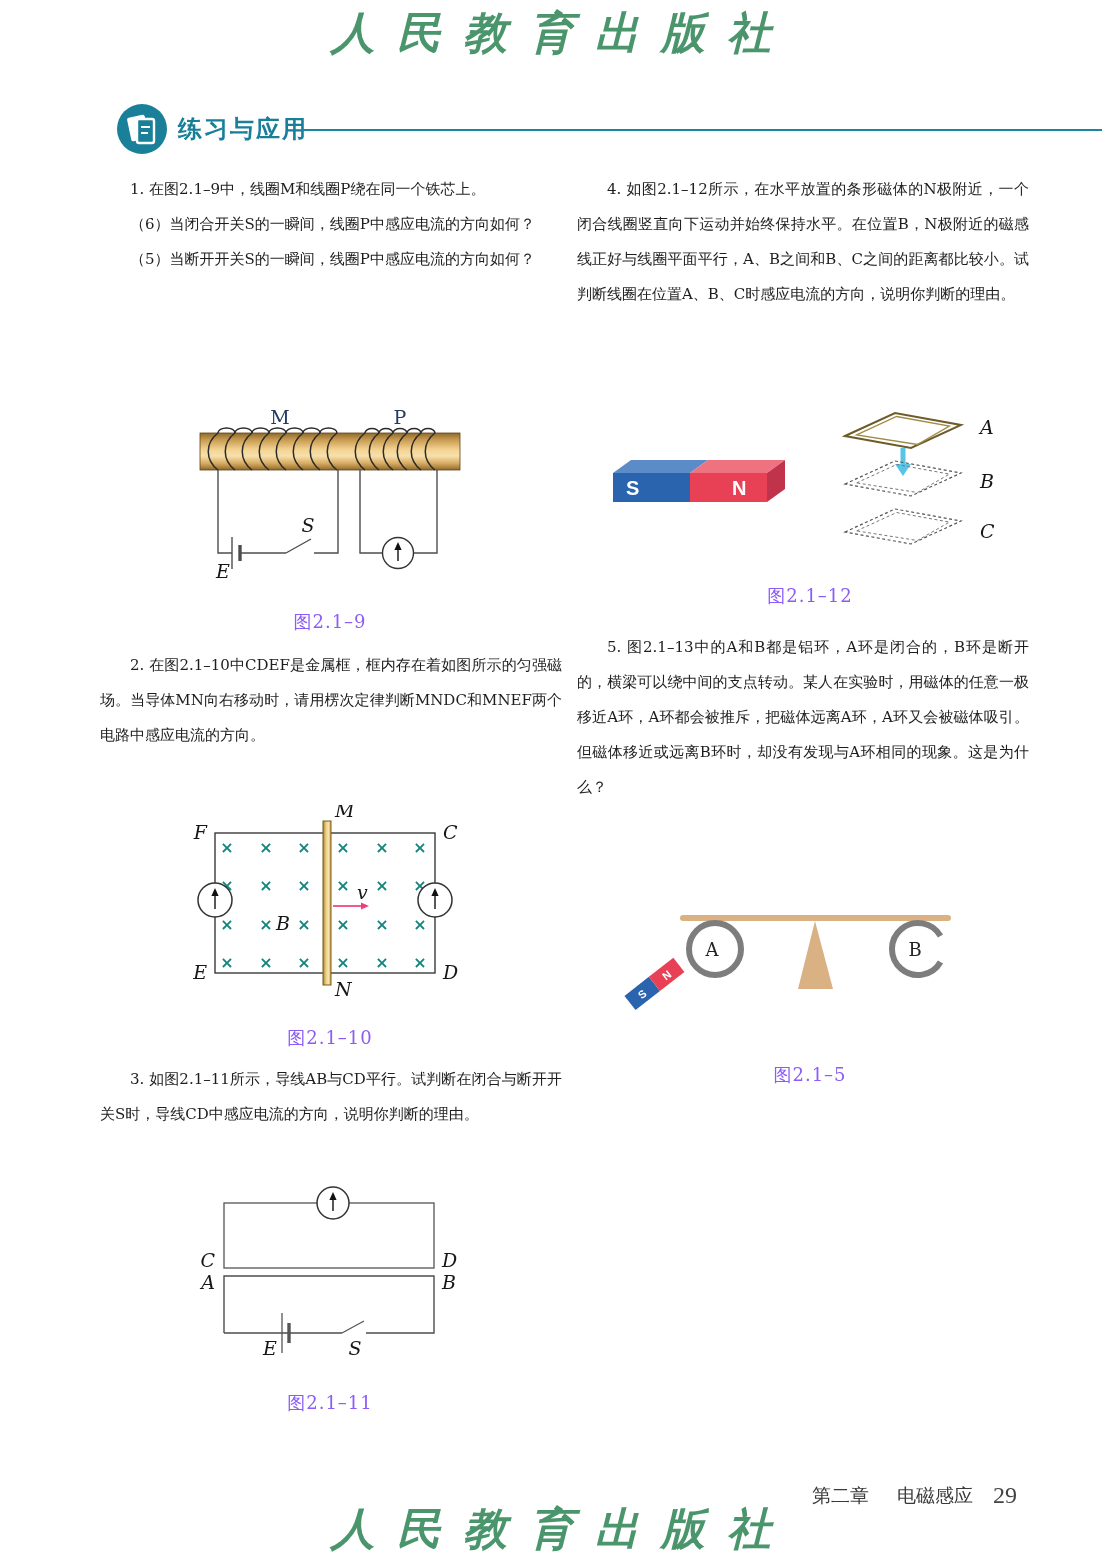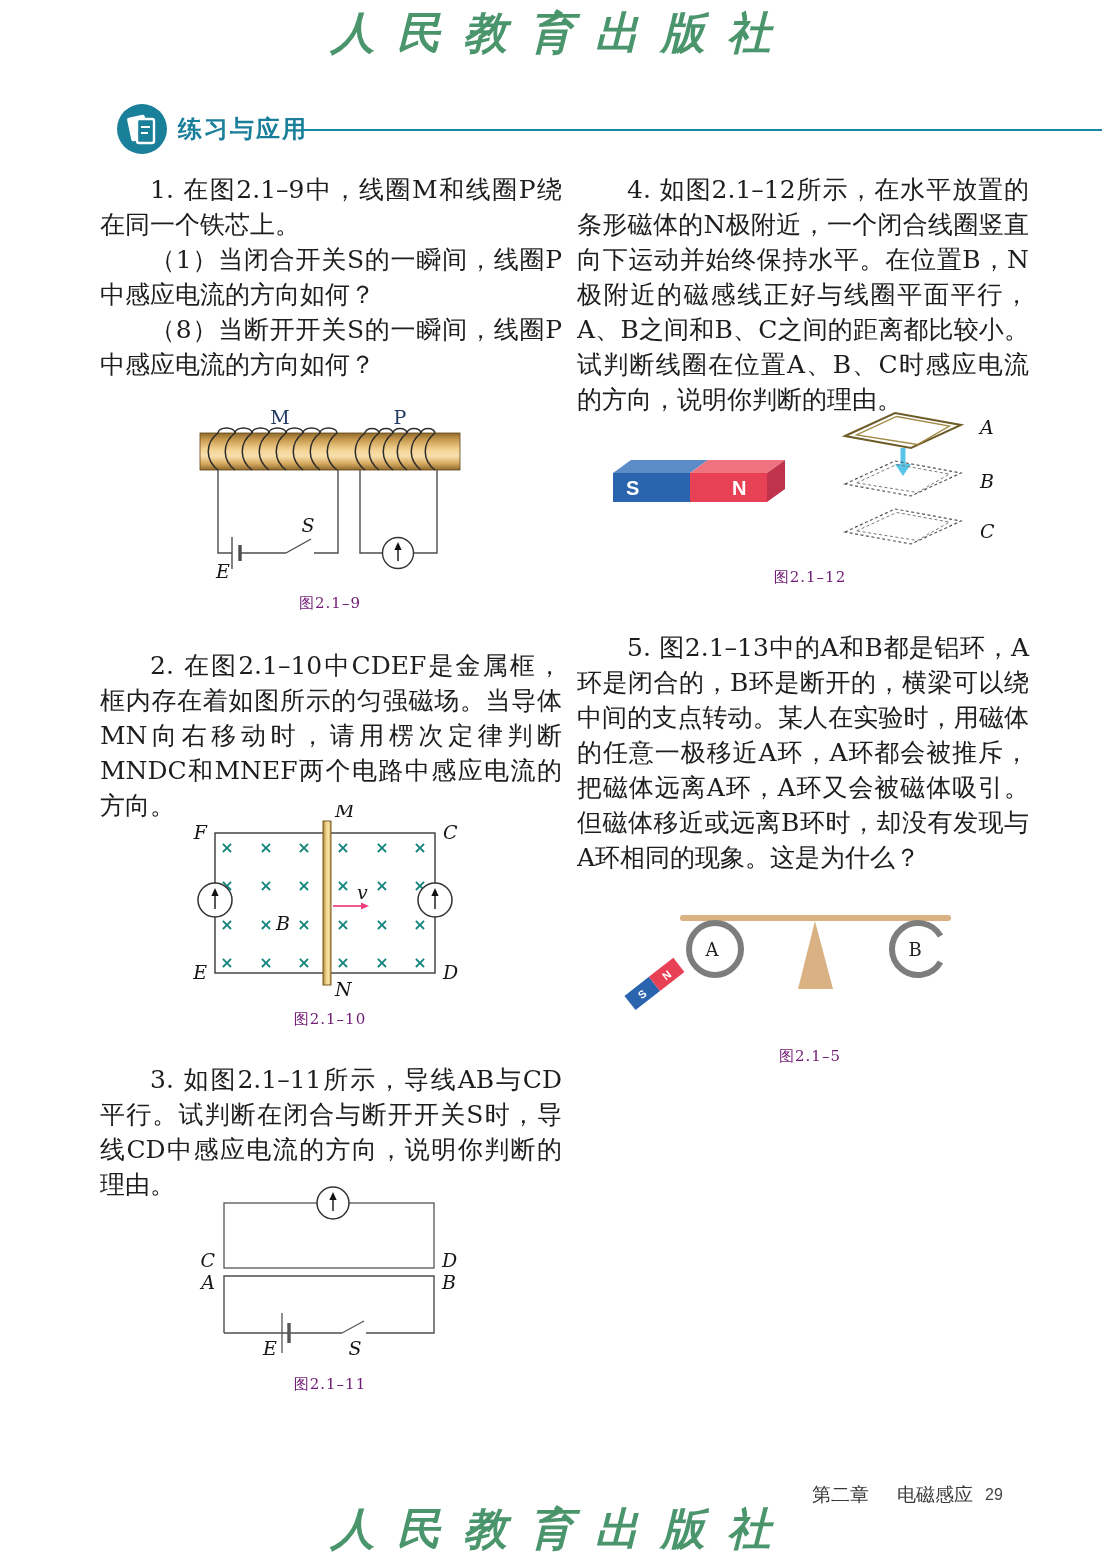--- a/index.html
+++ b/index.html
@@ -12,51 +12,51 @@
              text-indent:22px;opacity:.93;white-space:nowrap}
   .wm-top{top:4px}
   .wm-bottom{top:1500px}
 
   .section-header{position:absolute;left:116px;top:103px;display:flex;align-items:center}
   .hdr-icon{width:52px;height:52px;flex:0 0 auto}
   .hdr-title{color:#187e99;font-family:"Liberation Sans","DejaVu Sans",sans-serif;
              font-weight:bold;font-size:24px;margin-left:10px;letter-spacing:2px}
   .hdr-rule{position:absolute;left:302px;right:0;top:129px;height:2px;background:#1a87a2}
 
-  .prob{position:absolute;width:462px;font-size:25px;line-height:35px;color:#1d1d1d;
+  .prob{position:absolute;width:462px;font-size:15px;line-height:35px;color:#1d1d1d;
         text-align:justify}
   .prob p{text-indent:2em}
   #p1{left:100px;top:172px}
   #p2{left:100px;top:648px}
   #p3{left:100px;top:1062px}
   #p4{left:577px;top:172px;width:452px}
   #p5{left:577px;top:630px;width:452px}
 
   .fig{position:absolute;text-align:center}
   #f9{left:130px;top:406px;width:400px}
   #f10{left:150px;top:805px;width:360px}
   #f11{left:150px;top:1185px;width:360px}
   #f12{left:590px;top:400px;width:440px}
   #f13{left:600px;top:885px;width:420px}
-  .figcap{font-size:15px;color:#701a75;margin-top:6px;letter-spacing:1px}
+  .figcap{font-size:18px;color:#8b5cf6;margin-top:22px;letter-spacing:1px}
 
   .svglab{font:italic 19px "DejaVu Serif",serif;fill:#161616}
   .svglab-up{font:19px "DejaVu Serif",serif;fill:#233a63}
   .fieldx{font:bold 16px "DejaVu Sans",sans-serif;fill:#15857d}
   .mag{font:bold 20px "Liberation Sans",sans-serif;fill:#fff}
   .magsm{font:bold 11px "Liberation Sans",sans-serif;fill:#fff}
   .ringlab{font:18px "DejaVu Serif",serif;fill:#222}
   .wire{stroke:#4d4d4d;stroke-width:1.4;fill:none}
   .coilwire{stroke:#2b2b2b;stroke-width:1.5;fill:none}
 
   .footer{position:absolute;top:1482px;left:812px;display:flex;align-items:center;
           color:#3a3a3a;font-size:19px;white-space:nowrap}
   .footer .sect{margin-left:28px}
-  .footer .pnum{margin-left:12px;font-family:Liberation Sans, sans-serif;
-                font-size:16px;color:#444}
+  .footer .pnum{margin-left:20px;font-family:Liberation Serif, serif;
+                font-size:24px;color:#444}
 </style>
 </head>
 <body>
 
 <div class="page">
 
   <div class="watermark wm-top">人民教育出版社</div>
 
   <div class="section-header">
     <svg class="hdr-icon" viewBox="0 0 52 52">
@@ -67,22 +67,22 @@
       <rect x="21" y="16" width="17" height="24" rx="2" fill="#1a7f99" stroke="#ffffff" stroke-width="2.4"></rect>
       <line x1="25" y1="24" x2="34" y2="24" stroke="#fff" stroke-width="2"></line>
       <line x1="25" y1="30" x2="32" y2="30" stroke="#fff" stroke-width="2"></line>
     </svg>
     <span class="hdr-title">练习与应用</span>
   </div>
   <div class="hdr-rule"></div>
 
   <div class="prob" id="p1">
     <p>1. 在图2.1–9中，线圈M和线圈P绕在同一个铁芯上。</p>
-    <p>（1）当闭合开关S的一瞬间，线圈P中感应电流的方向如何？</p>
-    <p>（8）当断开开关S的一瞬间，线圈P中感应电流的方向如何？</p>
+    <p>（6）当闭合开关S的一瞬间，线圈P中感应电流的方向如何？</p>
+    <p>（5）当断开开关S的一瞬间，线圈P中感应电流的方向如何？</p>
   </div>
 
   <div class="fig" id="f9">
     <svg width="400" height="178" viewBox="0 0 400 178">
       <defs>
         <linearGradient id="coreGrad" x1="0" y1="0" x2="0" y2="1">
           <stop offset="0" stop-color="#8f6a2c"></stop>
             <stop offset="0.18" stop-color="#c89a50"></stop>
           <stop offset="0.45" stop-color="#f3d392"></stop>
             <stop offset="0.62" stop-color="#f7e0ad"></stop>

